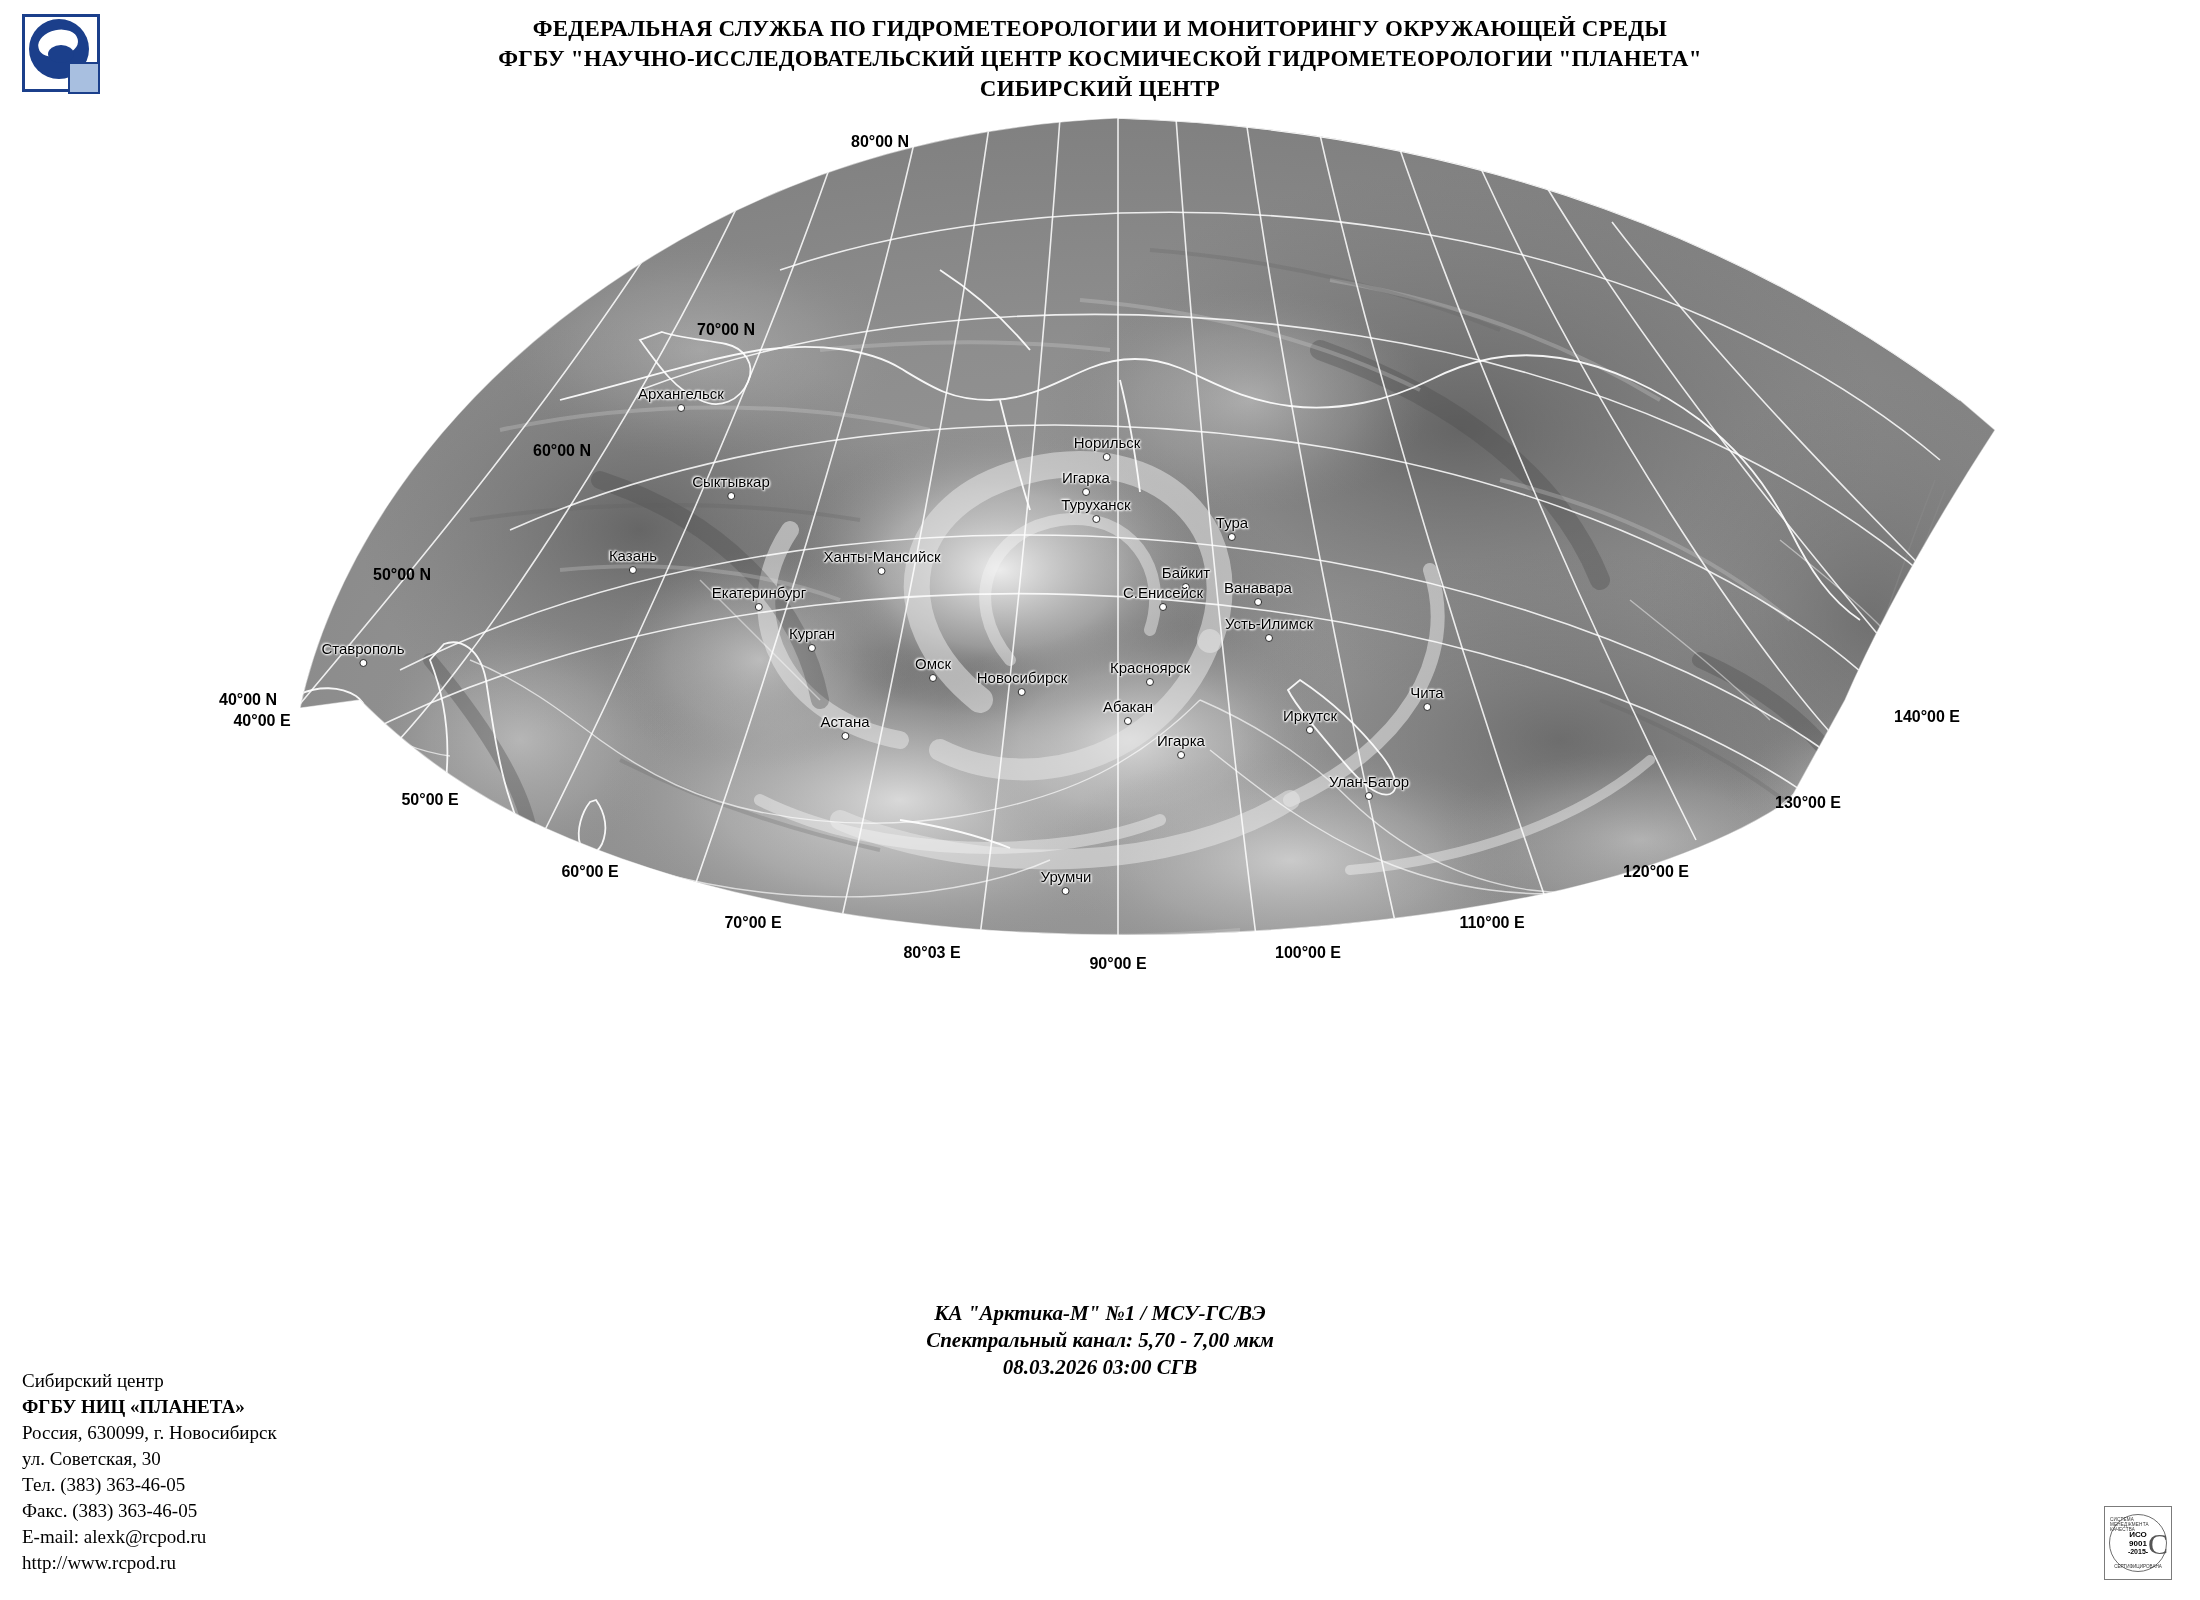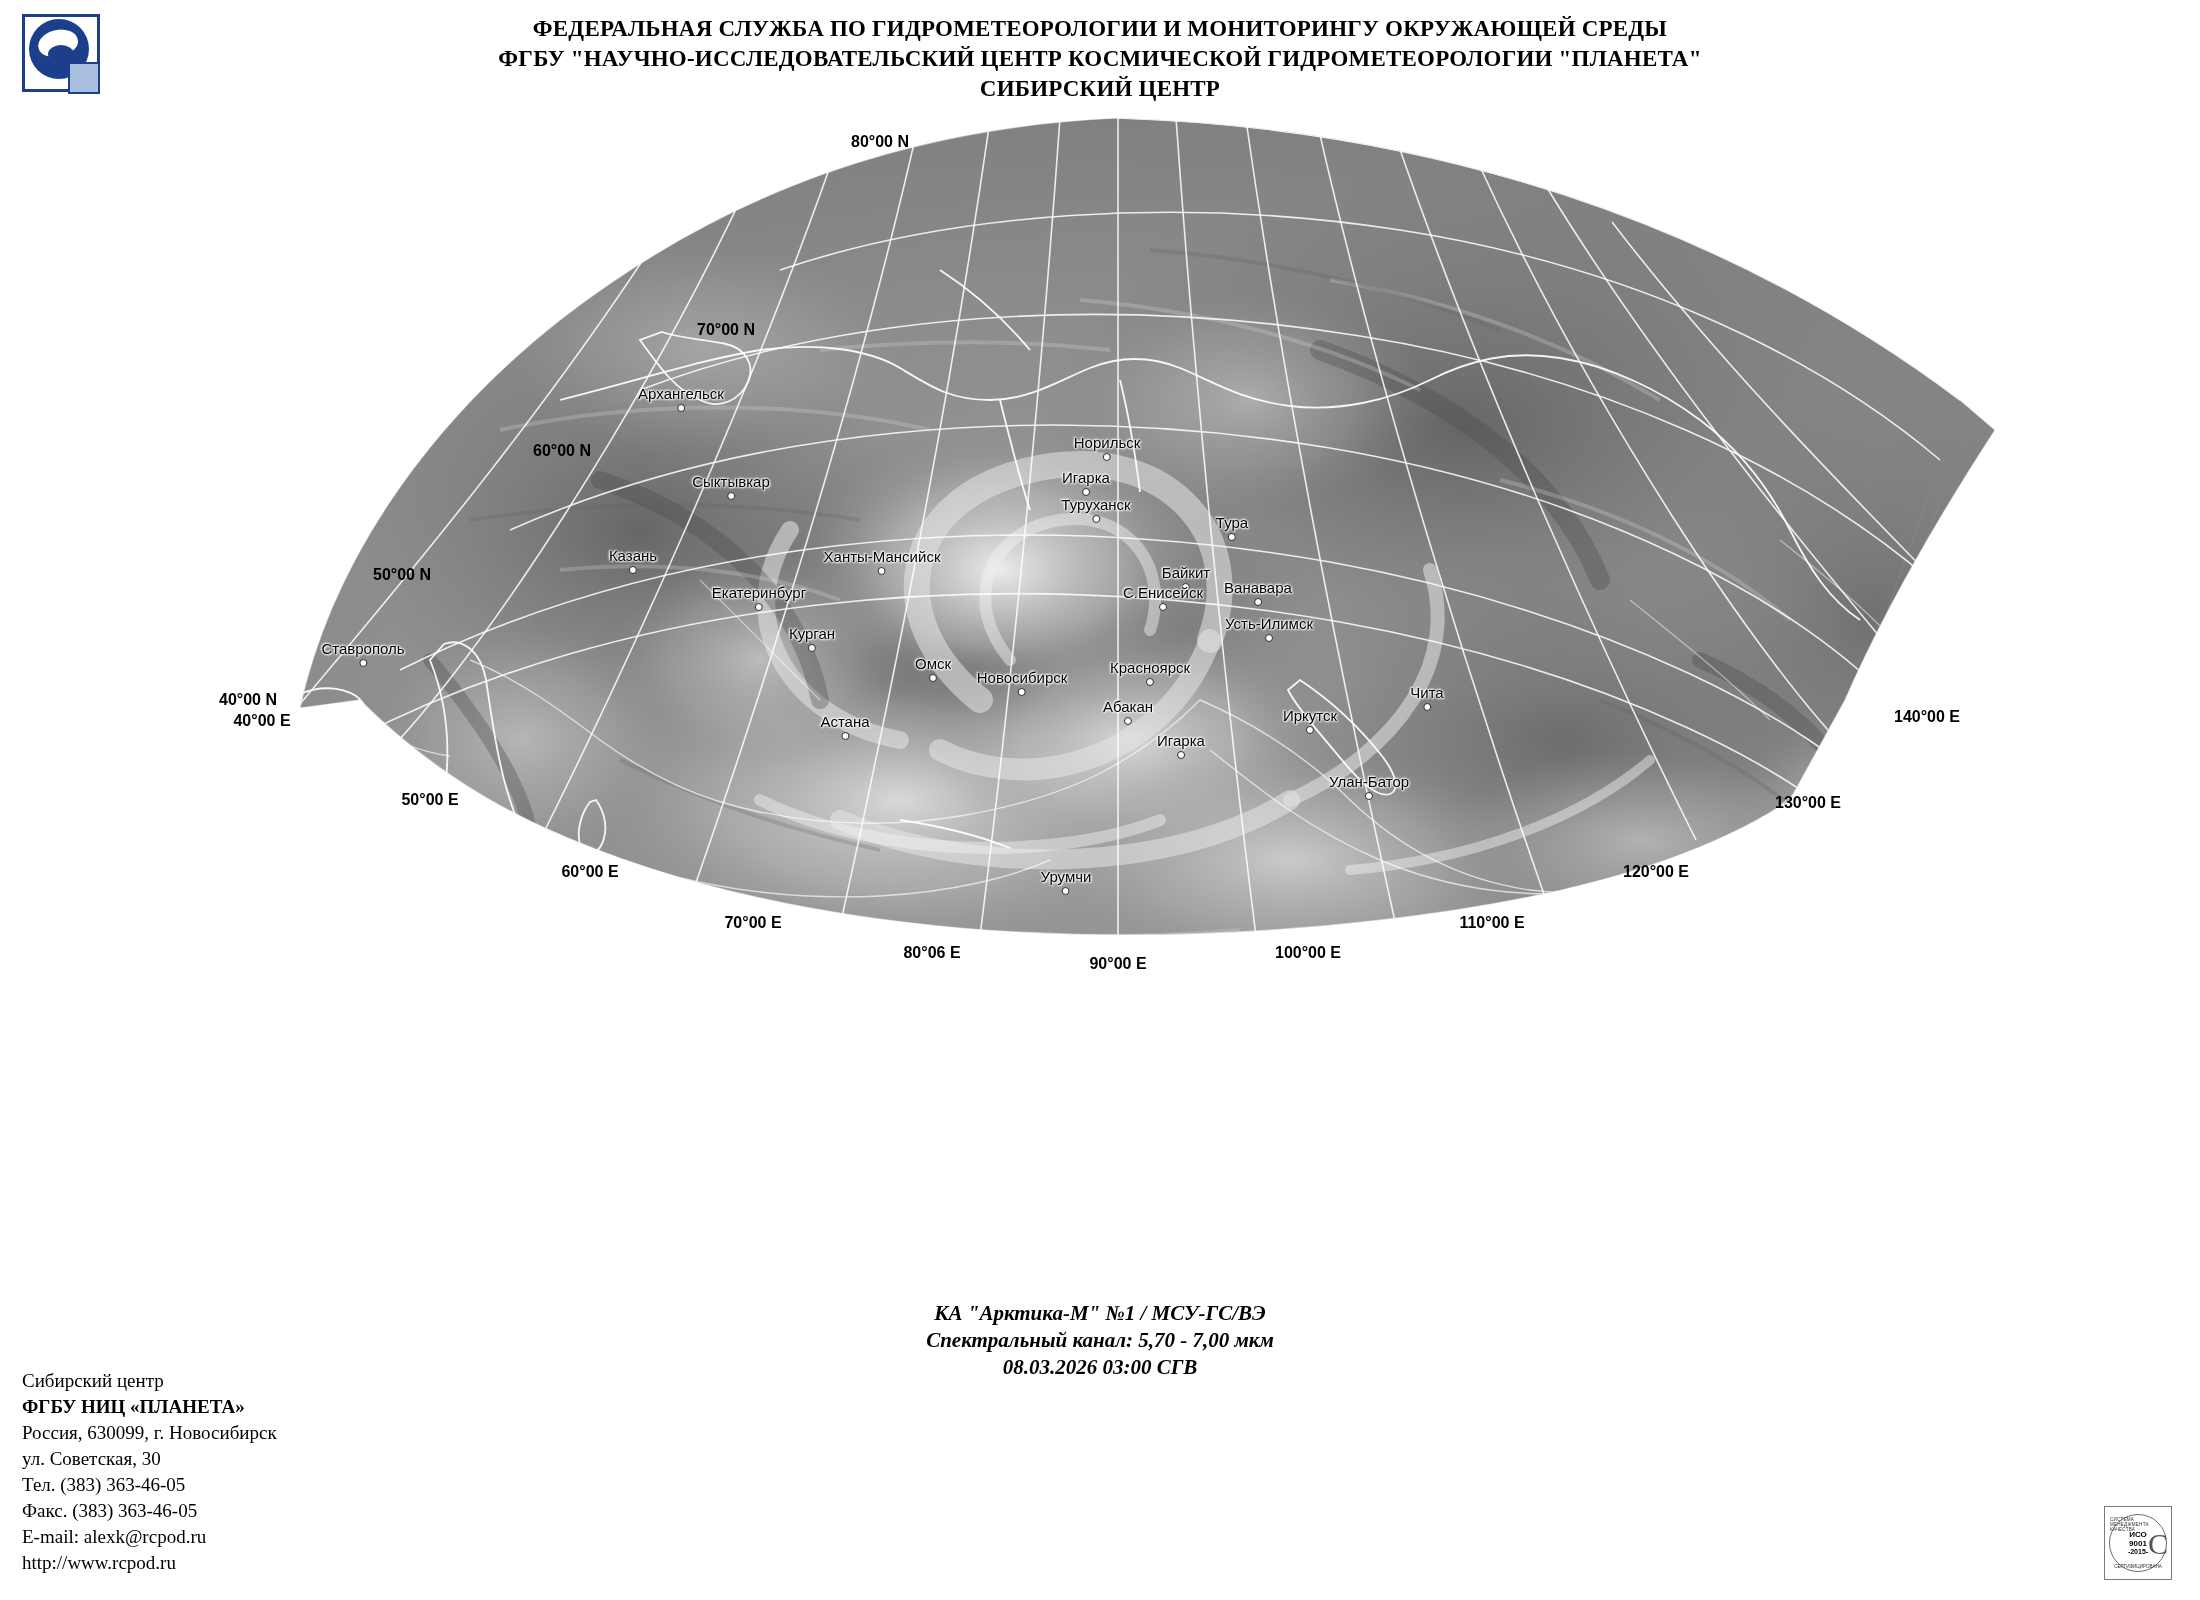--- a/index.html
+++ b/index.html
@@ -443,21 +443,21 @@
 
   <div class="grat" style="left:880px; top:42px;">80°00 N</div>
   <div class="grat" style="left:726px; top:230px;">70°00 N</div>
   <div class="grat" style="left:562px; top:351px;">60°00 N</div>
   <div class="grat" style="left:402px; top:475px;">50°00 N</div>
   <div class="grat" style="left:248px; top:600px;">40°00 N</div>
   <div class="grat" style="left:262px; top:621px;">40°00 E</div>
   <div class="grat" style="left:430px; top:700px;">50°00 E</div>
   <div class="grat" style="left:590px; top:772px;">60°00 E</div>
   <div class="grat" style="left:753px; top:823px;">70°00 E</div>
-  <div class="grat" style="left:932px; top:853px;">80°06 E</div>
+  <div class="grat" style="left:932px; top:853px;">80°03 E</div>
   <div class="grat" style="left:1118px; top:864px;text-align:center;">90°00 E</div>
   <div class="grat" style="left:1308px; top:853px;">100°00 E</div>
   <div class="grat" style="left:1492px; top:823px;">110°00 E</div>
   <div class="grat" style="left:1656px; top:772px;">120°00 E</div>
   <div class="grat" style="left:1808px; top:703px;">130°00 E</div>
   <div class="grat" style="left:1927px; top:617px;">140°00 E</div>
 
   <div class="city" style="left:681px; top:286px;">
     <span class="nm">Архангельск</span>
     <span class="dot"></span>

